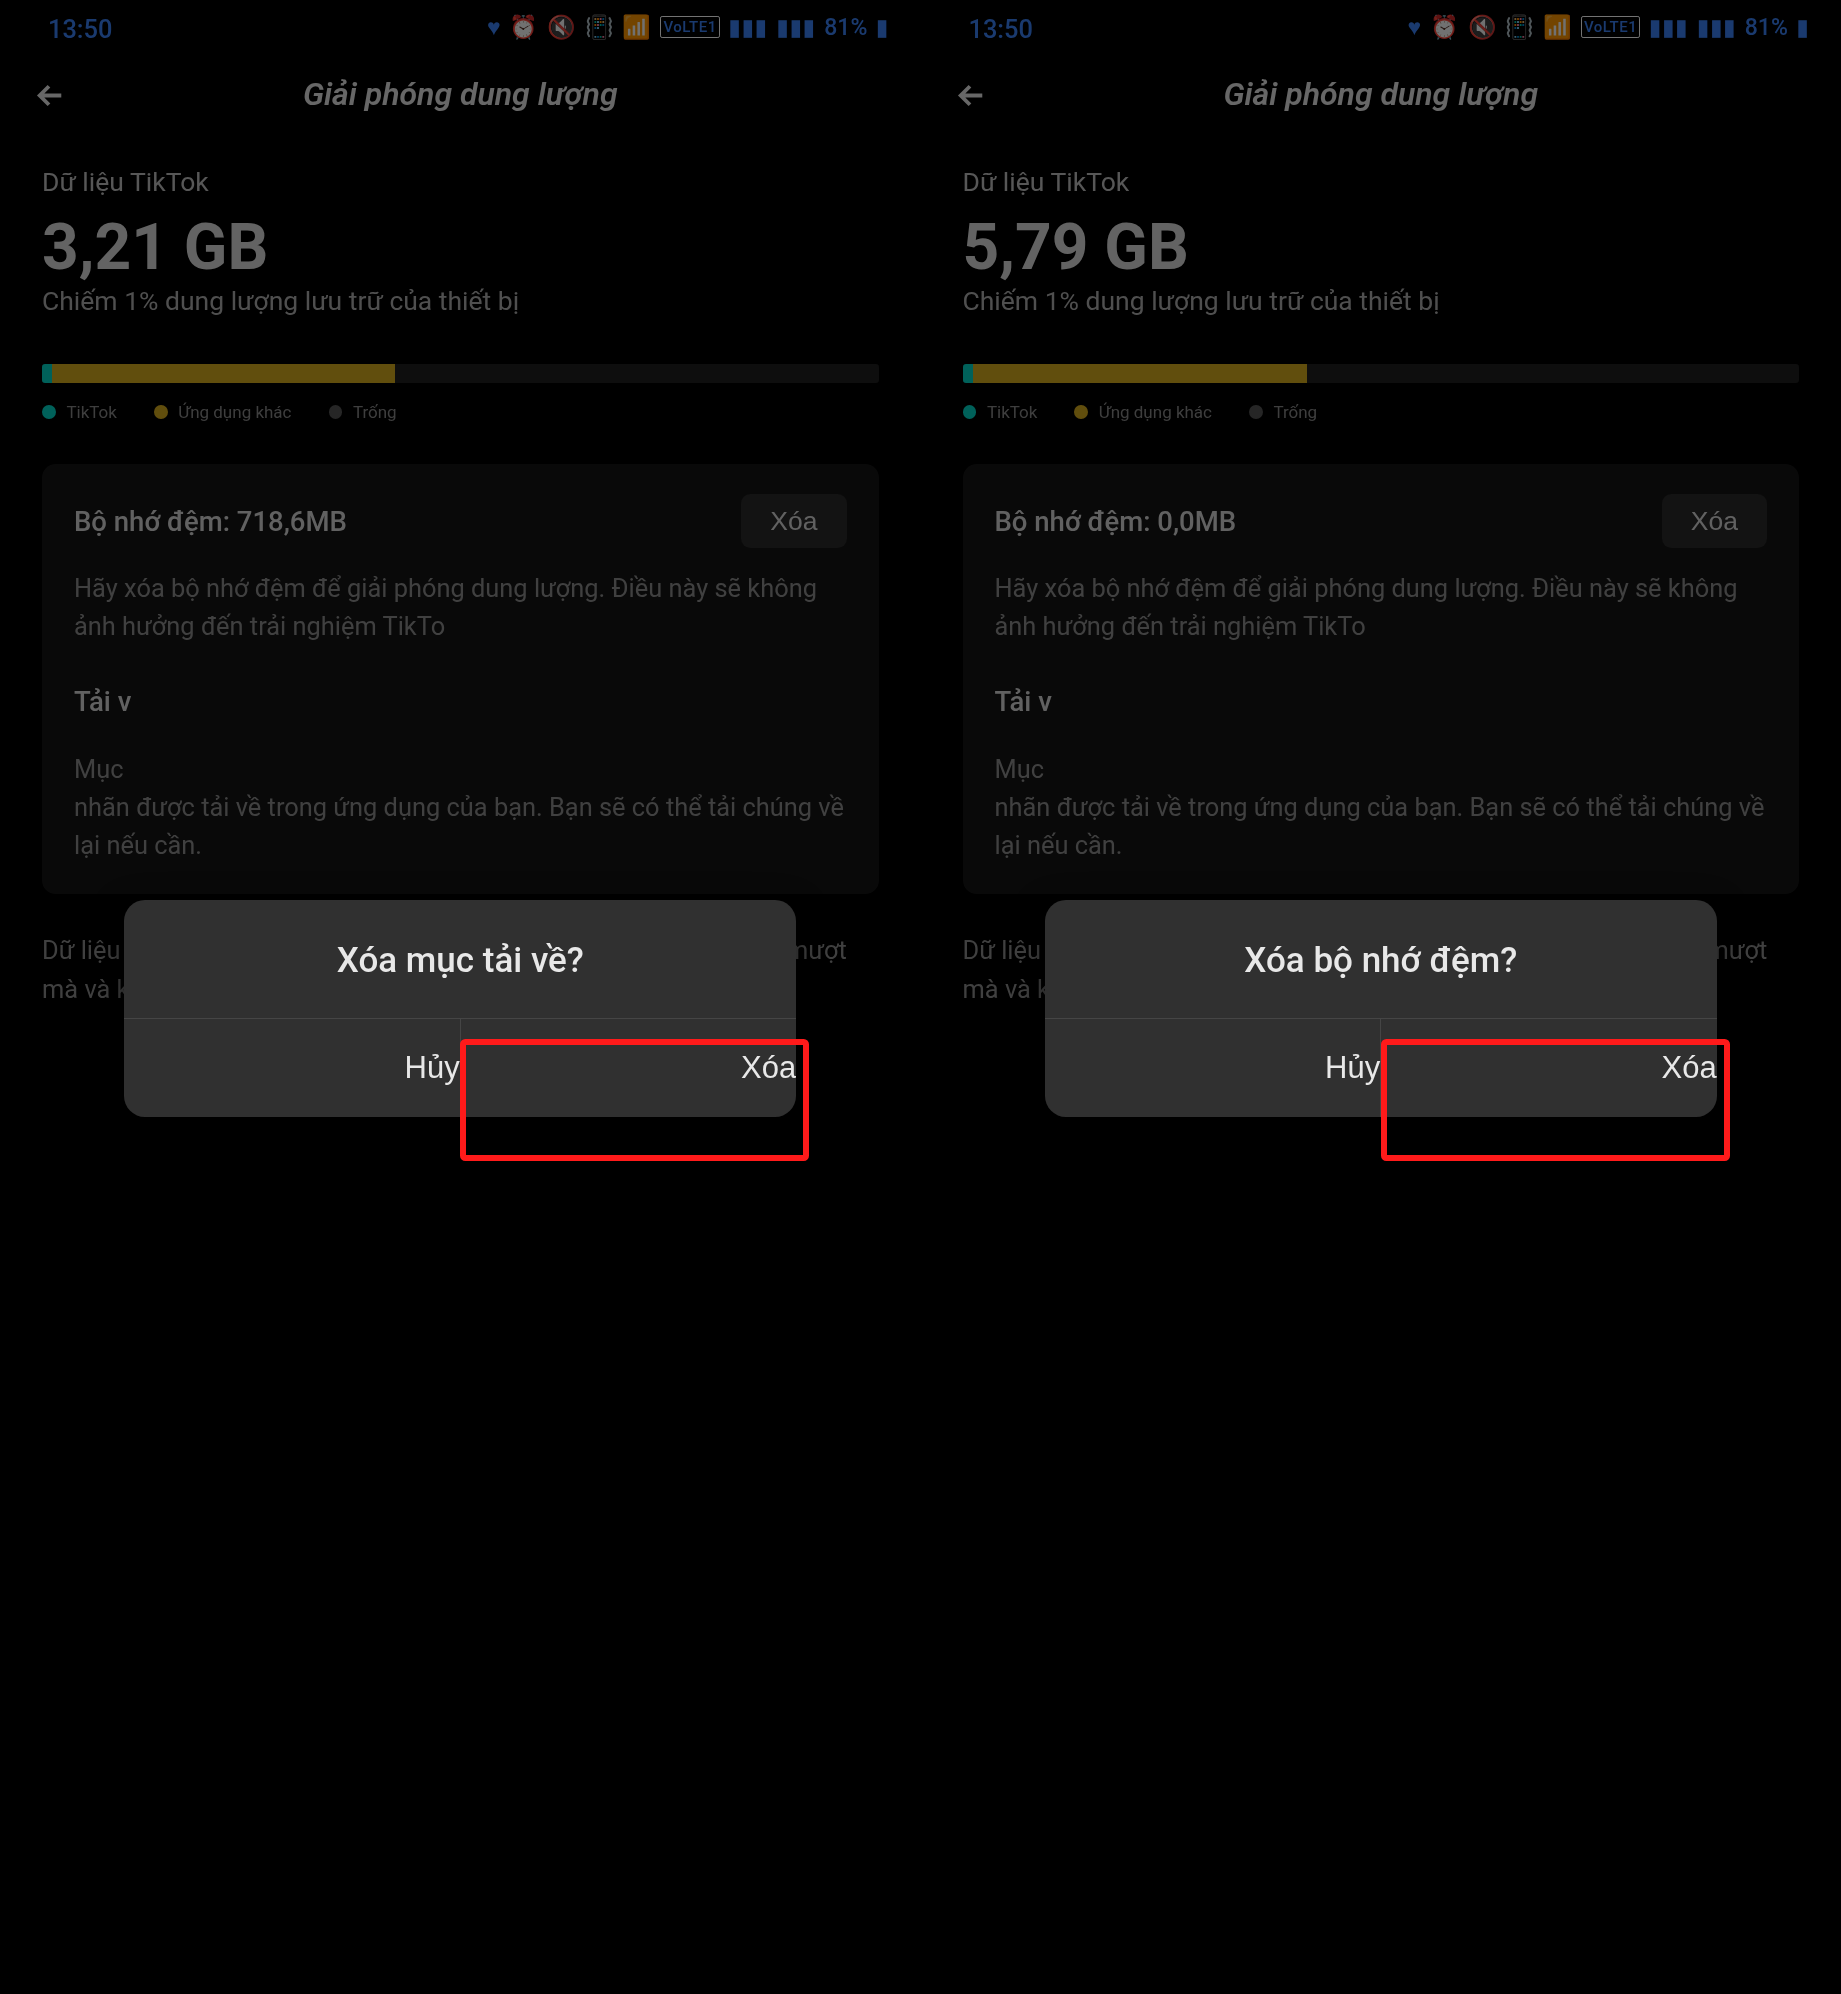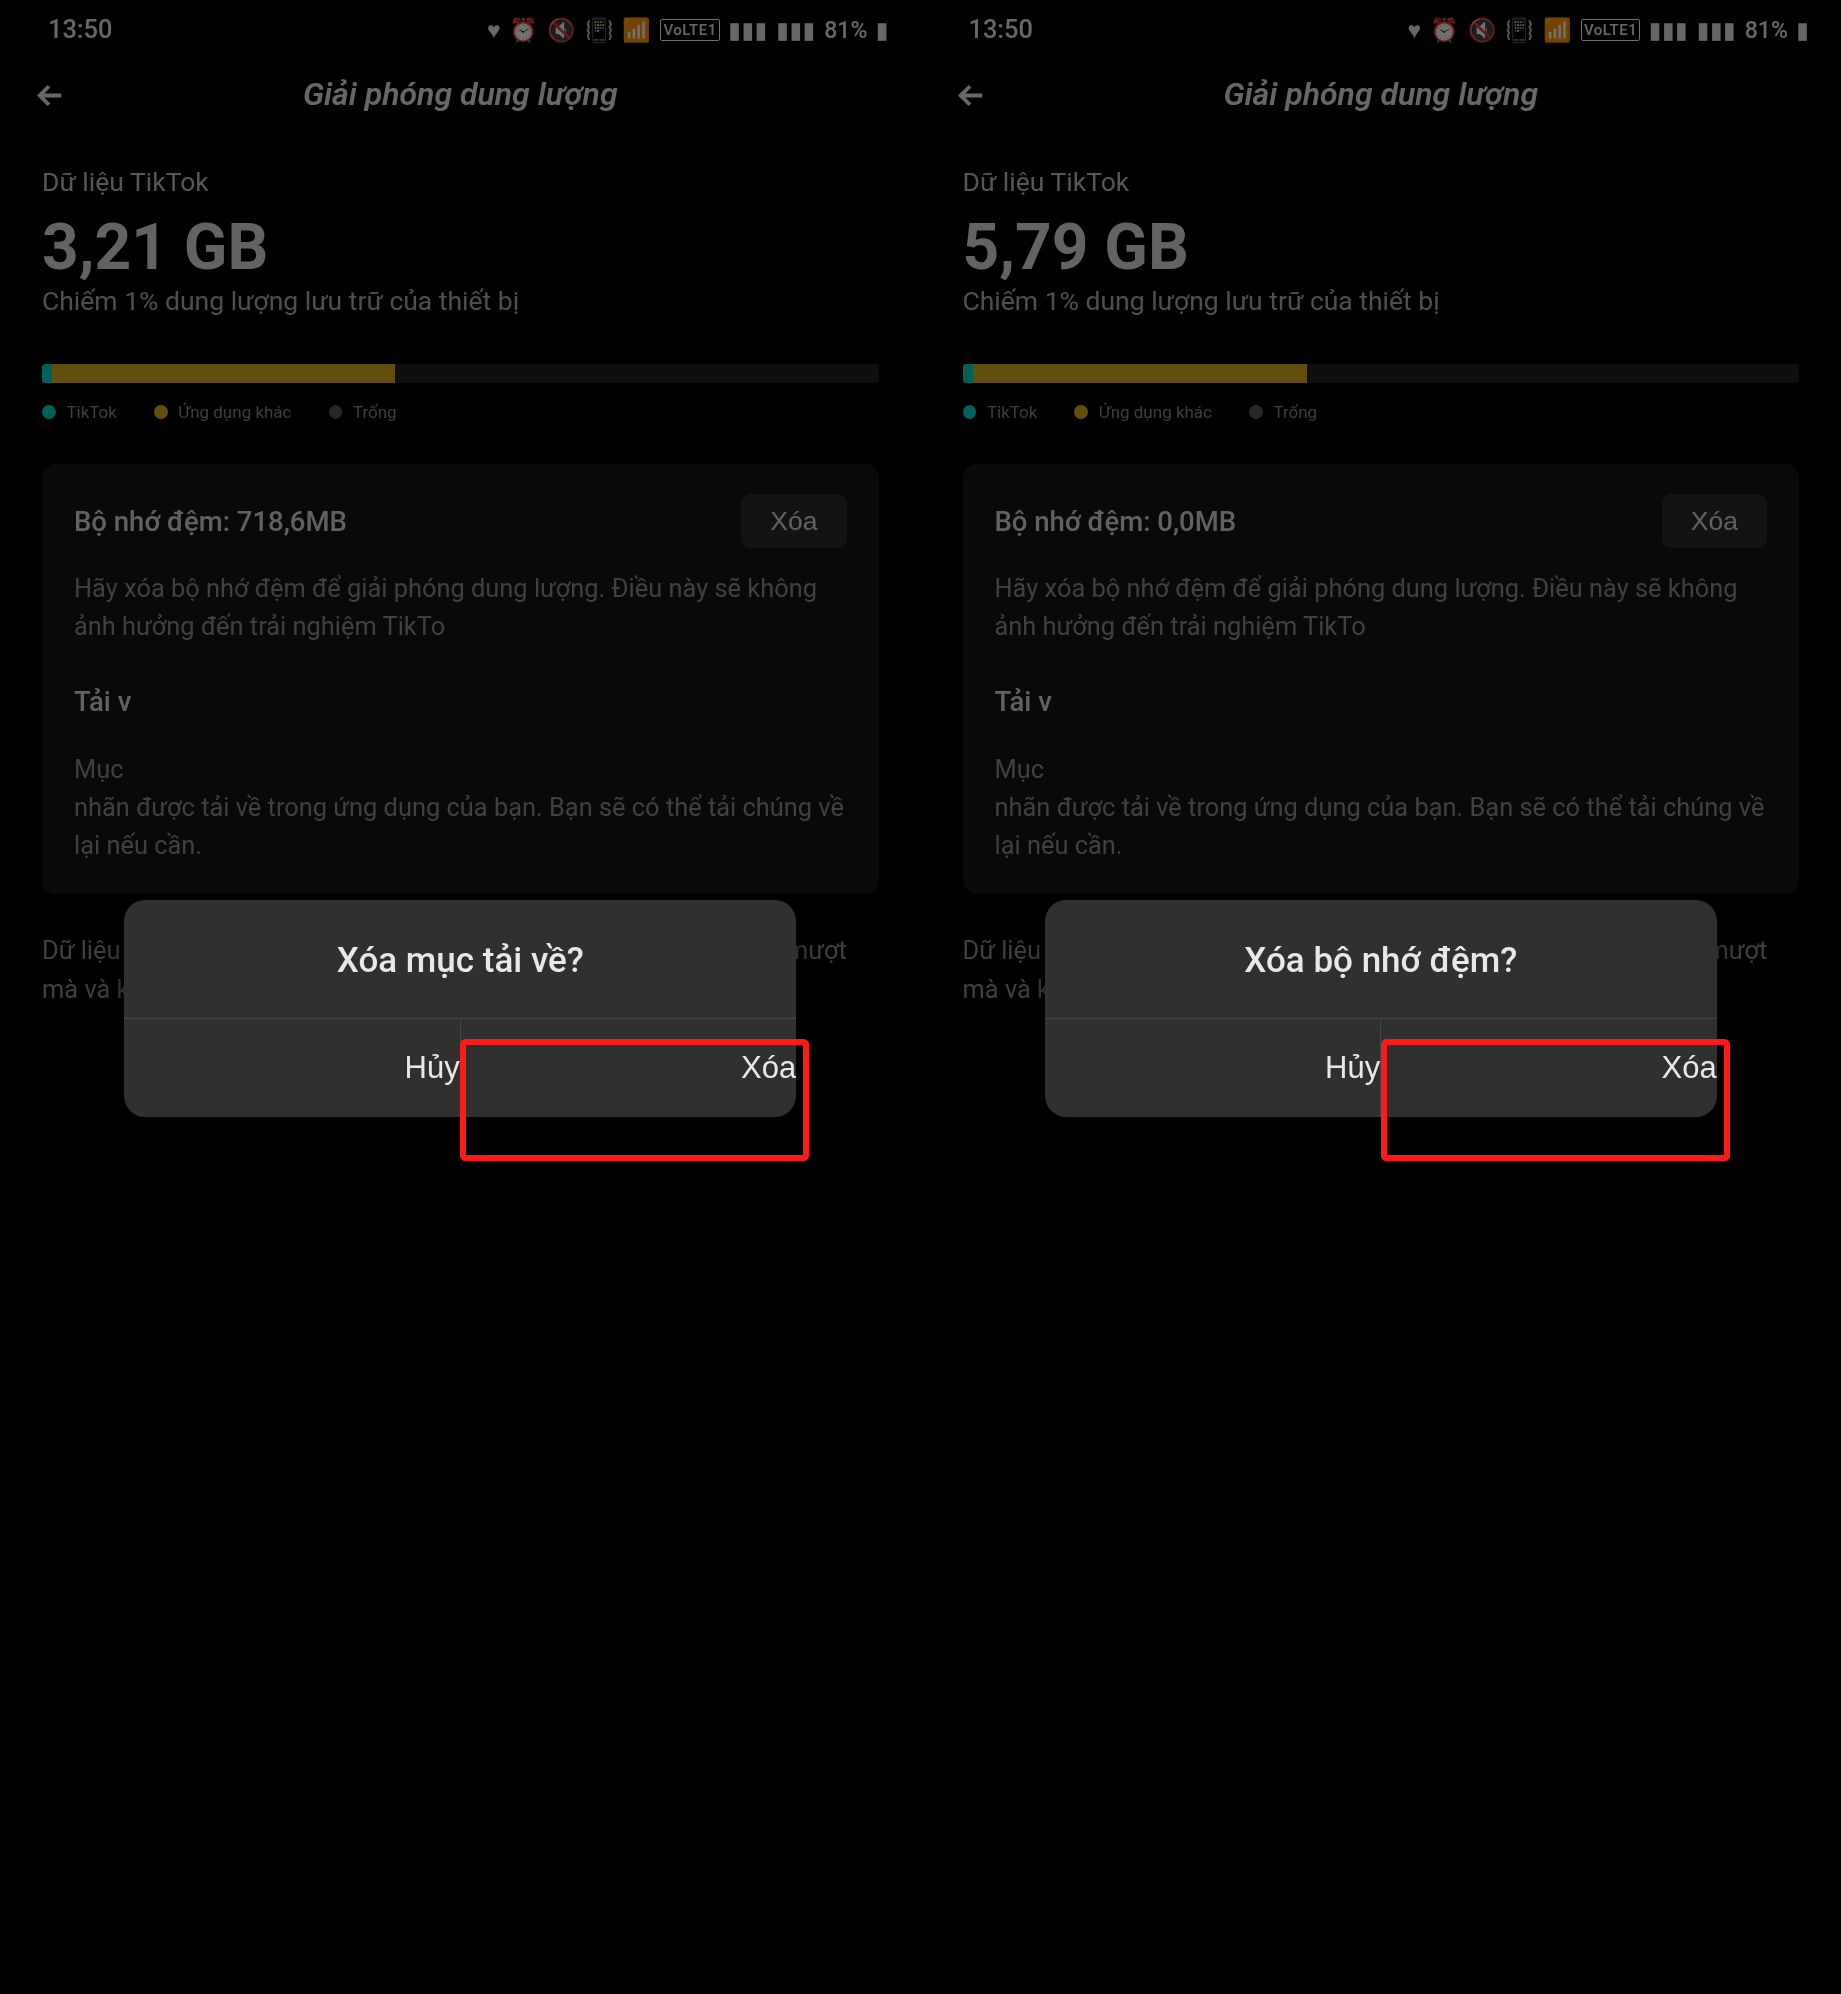--- a/index.html
+++ b/index.html
@@ -13,24 +13,24 @@
   }
   .phone {
     width: 50%;
     height: 100%;
     position: relative;
     background: #000;
   }
   .status-bar {
     display: flex;
     justify-content: space-between;
-    align-items: flex-end;
+    align-items: flex-start;
     padding: 13.8px 32px 10.6px 48px;
     font-size: 25.4px;
-    color: #e5e5e5;
+    color: #3b82f6;
     font-weight: 500;
   }
   .status-right {
     display: flex;
     align-items: center;
     gap: 8.5px;
     font-size: 23px;
   }
   .status-icons {
     display: flex;

